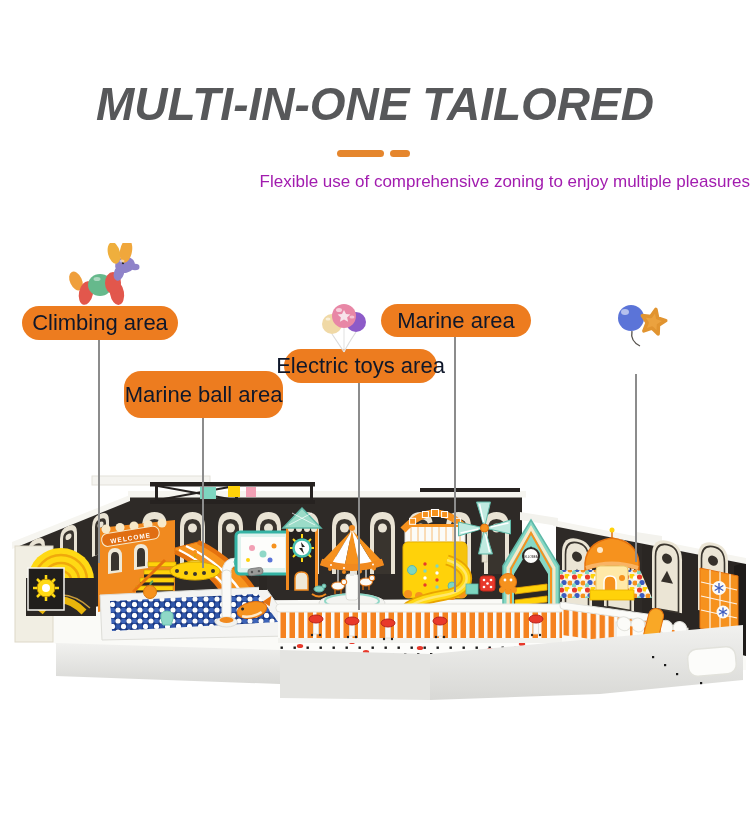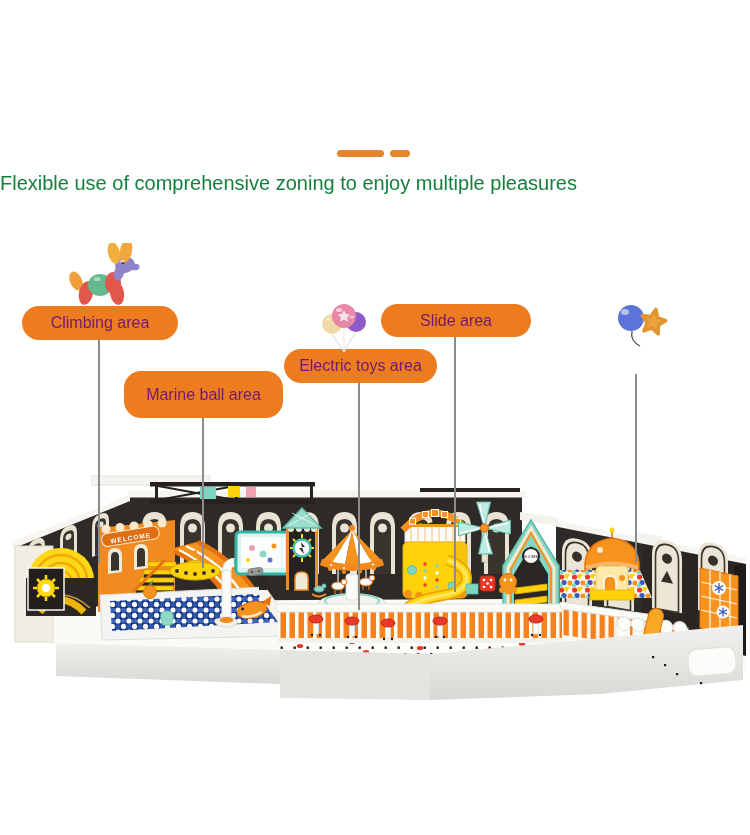--- a/index.html
+++ b/index.html
@@ -4,48 +4,49 @@
 <style>
   html,body{margin:0;padding:0;background:#fff;}
   .stage{position:relative;width:750px;height:835px;background:#fff;overflow:hidden;
          font-family:"Liberation Sans",sans-serif;}
   .title{position:absolute;top:76px;left:0;width:750px;text-align:center;
          font-style:italic;font-weight:800;font-size:46px;letter-spacing:0px;
          color:#57585A;line-height:56px;white-space:nowrap;}
   .dash{position:absolute;height:7px;border-radius:3.5px;background:#E5862D;}
   .dash.long{left:337px;top:150px;width:47px;}
   .dash.short{left:390px;top:150px;width:20px;}
-  .subtitle{position:absolute;top:172px;left:0;width:750px;text-align:left;
-            font-size:20px;color:#15803d;}
-  .pill{position:absolute;height:34px;background:#ED7C1F;color:#701a75;border-radius:17px;
-        display:flex;align-items:center;justify-content:center;font-size:16px;
+  .subtitle{position:absolute;top:172px;left:0;width:750px;text-align:right;
+            font-size:17px;color:#a21caf;}
+  .pill{position:absolute;height:34px;background:#ED7C1F;color:#0f172a;border-radius:17px;
+        display:flex;align-items:center;justify-content:center;font-size:22px;
         white-space:nowrap;z-index:3;}
   .pline{position:absolute;width:2px;background:#8C8C8C;z-index:2;}
   .icon{position:absolute;z-index:3;}
   .scene{position:absolute;left:0;top:470px;z-index:1;}
 </style>
 </head>
 <body>
 
 <div class="stage">
 
+  <div class="title">MULTI-IN-ONE TAILORED</div>
   <div class="dash long"></div>
   <div class="dash short"></div>
   <div class="subtitle">Flexible use of comprehensive zoning to enjoy multiple pleasures</div>
 
   <div class="pline" style="left:98px;top:339px;height:224px"></div>
   <div class="pline" style="left:202px;top:403px;height:165px"></div>
   <div class="pline" style="left:358px;top:382px;height:228px"></div>
   <div class="pline" style="left:454px;top:337px;height:255px"></div>
   <div class="pline" style="left:635px;top:374px;height:188px"></div>
 
   <div class="pill" style="left:22px;top:306px;width:156px">Climbing area</div>
   <div class="pill" style="left:124px;top:371px;width:159px;height:47px">Marine ball area</div>
   <div class="pill" style="left:284px;top:349px;width:153px">Electric toys area</div>
-  <div class="pill" style="left:381px;top:304px;width:150px;height:33px">Slide area</div>
+  <div class="pill" style="left:381px;top:304px;width:150px;height:33px">Marine area</div>
 
   <svg class="icon" style="left:62px;top:243px" width="90" height="66" viewBox="0 0 90 66">
     <ellipse cx="14" cy="38" rx="6" ry="10" fill="#EF9F3C" transform="rotate(-25 14 38)"></ellipse>
     <ellipse cx="24" cy="50" rx="7" ry="12" fill="#E2574C" transform="rotate(12 24 50)"></ellipse>
     <ellipse cx="55" cy="50" rx="7" ry="12" fill="#E2574C" transform="rotate(-10 55 50)"></ellipse>
     <ellipse cx="38" cy="42" rx="12" ry="11" fill="#66B98C"></ellipse>
     <ellipse cx="51" cy="40" rx="8" ry="11" fill="#E2574C"></ellipse>
     <ellipse cx="57" cy="30" rx="5" ry="8" fill="#8F83C9" transform="rotate(18 57 30)"></ellipse>
     <ellipse cx="63" cy="22" rx="10" ry="8" fill="#8F83C9" transform="rotate(-12 63 22)"></ellipse>
     <ellipse cx="73" cy="24" rx="4.5" ry="3.2" fill="#8F83C9"></ellipse>

